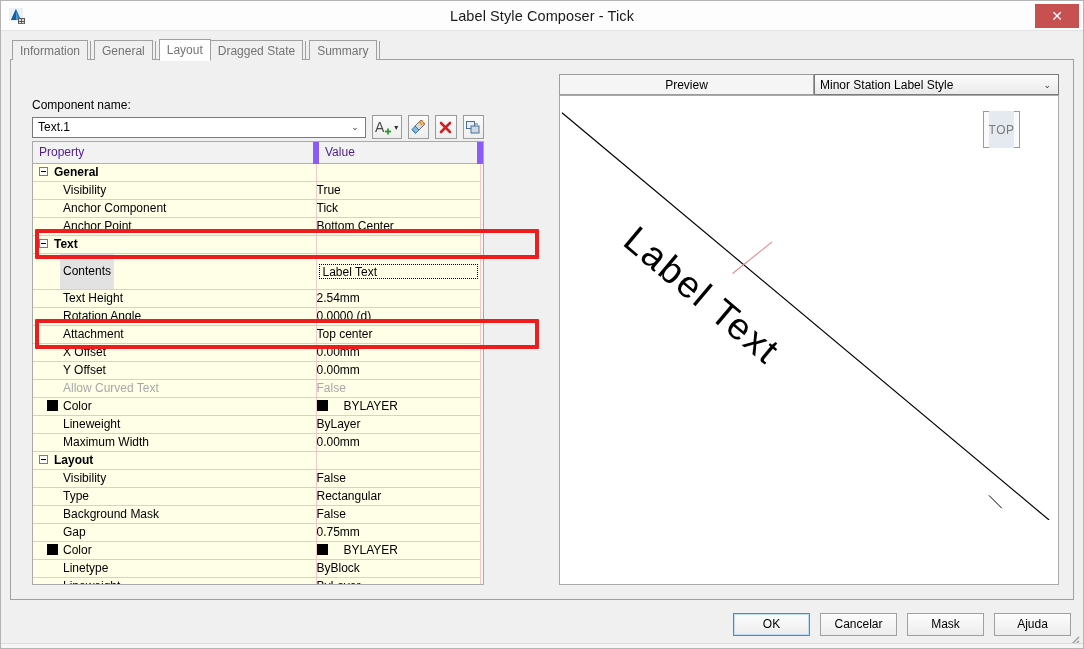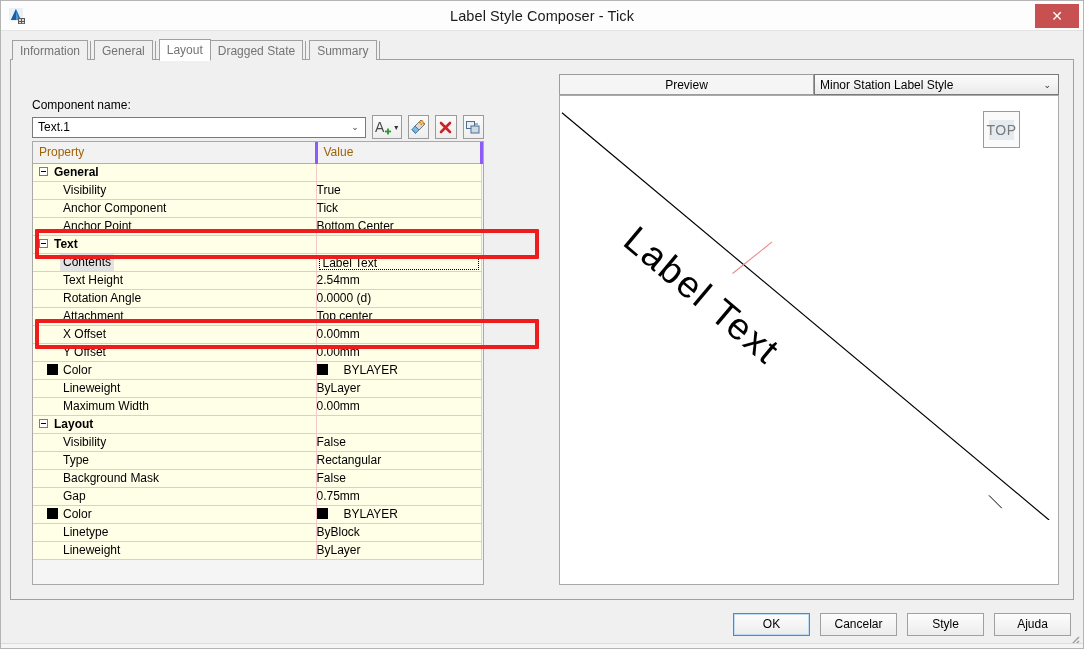--- a/index.html
+++ b/index.html
@@ -121,23 +121,23 @@
     position:absolute; left:0; right:0; top:43px; bottom:0;
     background:#f5f5f5; border:1px solid #a9a9a9;
     overflow:hidden;
   }
   table.grid { border-collapse:collapse; width:100%; table-layout:fixed; }
   table.grid col.c1 { width:283px; }
   table.grid col.c2 { width:auto; }
   table.grid th {
     height:21px;
     background:#f2f2f2;
-    border-right:3px solid #8b5cf6;
+    border-right:6px solid #8b5cf6;
     border-bottom:1px solid #b0b0b0;
-    font-weight:normal; font-size:12px; color:#a16207;
+    font-weight:normal; font-size:12px; color:#4c1d95;
     text-align:left; padding-left:6px;
   }
   table.grid td {
     height:17px; line-height:17px;
     background:#ffffe8;
     border-bottom:1px solid #cfcfe8;
     border-right:1px solid #f3c9c9;
     font-size:12px; color:#000;
     padding:0; overflow:hidden; white-space:nowrap;
   }
@@ -152,21 +152,21 @@
     position:relative; vertical-align:middle;
     margin:0 6px 2px 6px;
   }
   .expander::before {
     content:""; position:absolute; left:1px; right:1px; top:3px;
     height:1px; background:#000;
   }
   .disabled { color:#a8a8a8; }
   .sel-label {
     background:#e2e2e2; display:inline-block;
-    padding:0 3px; margin-left:-3px;text-align:center;
+    padding:9px 3px; margin-left:-3px;text-align:center;
   }
   .focus-cell {
     display:block; margin:0 2px;
     border:1px dotted #000; padding-left:3px;
     height:15px; line-height:14px;
   }
   .swatch {
     display:inline-block; width:11px; height:11px;
     background:#000; vertical-align:middle;
     margin:0 5px 2px 0;
@@ -206,23 +206,23 @@
     overflow:hidden;
   }
   #viewcube {
     position:absolute; right:38px; top:15px;
     width:37px; height:37px;
     border:1px solid #9b9b9b; background:#fafafa;
     display:flex; align-items:center; justify-content:center;
     cursor:pointer;
   }
   #viewcube .inner {
-    width:25px; height:20px; background:#e4eaf0;
-    display:flex; align-items:center; justify-content:center;
-    font-size:14px; color:#7a7a7a; letter-spacing:0.5px;
+    width:25px; height:37px; background:#e4eaf0;
+    display:flex; align-items:center; justify-content:center;
+    font-size:12px; color:#7a7a7a; letter-spacing:0.5px;
   }
   #prev-svg { position:absolute; inset:0; }
 
   
   #btnbar {
     position:absolute; left:0; right:0; bottom:0; height:48px;
     background:#f0f0f0;
     display:flex; align-items:center; justify-content:flex-end;
     padding-right:12px; gap:10px;
   }
@@ -386,20 +386,24 @@
               </tr>
               <tr>
                 <td class="p"><span class="indent"><span>X Offset</span></span></td>
                 <td class="v"><span><span>0.00mm</span></span></td>
               </tr>
               <tr>
                 <td class="p"><span class="indent"><span>Y Offset</span></span></td>
                 <td class="v"><span><span>0.00mm</span></span></td>
               </tr>
               <tr>
+                <td class="p"><span class="indent"><span class="disabled">Allow Curved Text</span></span></td>
+                <td class="v"><span><span class="disabled">False</span></span></td>
+              </tr>
+              <tr>
                 <td class="p"><span class="indent" style="padding-left: 14px;"><span class="swatch" style="background: rgb(0, 0, 0);"></span><span>Color</span></span></td>
                 <td class="v"><span><span class="swatch swatch-v" style="background: rgb(0, 0, 0);"></span><span>BYLAYER</span></span></td>
               </tr>
               <tr>
                 <td class="p"><span class="indent"><span>Lineweight</span></span></td>
                 <td class="v"><span><span>ByLayer</span></span></td>
               </tr>
               <tr>
                 <td class="p"><span class="indent"><span>Maximum Width</span></span></td>
                 <td class="v"><span><span>0.00mm</span></span></td>
@@ -466,21 +470,21 @@
           <div class="inner">TOP</div>
         </div>
       </div>
     </div>
 
   </div>
 
   <div id="btnbar">
     <div class="dbtn default">OK</div>
     <div class="dbtn">Cancelar</div>
-    <div class="dbtn">Style</div>
+    <div class="dbtn">Mask</div>
     <div class="dbtn">Ajuda</div>
     <svg id="grip" viewBox="0 0 13 13">
       <g stroke="#9a9a9a" stroke-width="1.3">
         <line x1="12" y1="4" x2="4" y2="12"></line>
         <line x1="12" y1="8" x2="8" y2="12"></line>
         <line x1="12" y1="12" x2="12" y2="12"></line>
       </g>
     </svg>
   </div>
   <div id="statusline"></div>

